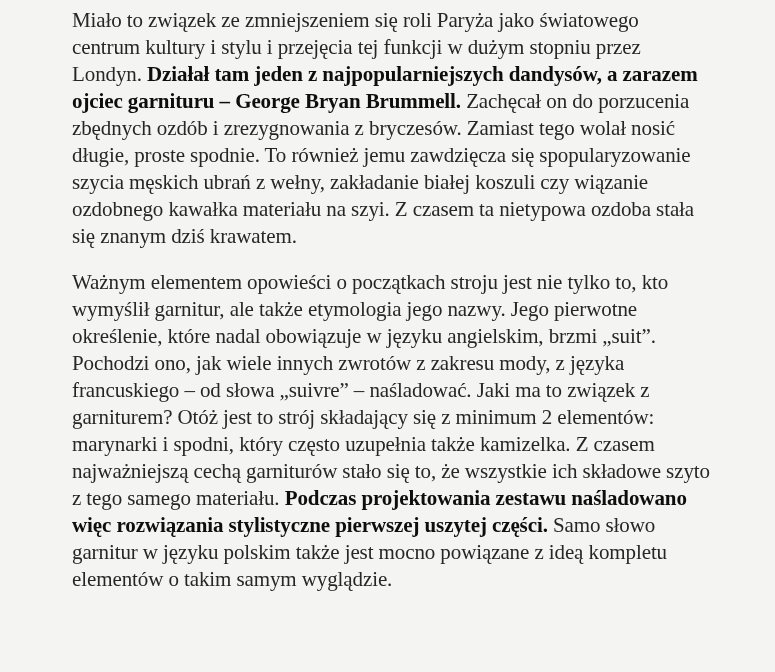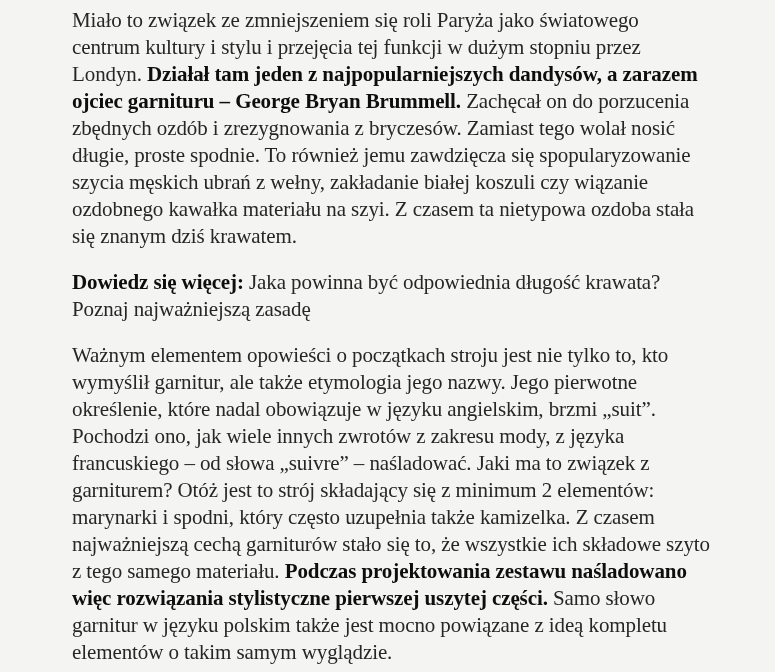--- a/index.html
+++ b/index.html
@@ -38,15 +38,14 @@
     color: var(--text);
     text-decoration: none;
     cursor: pointer;
   }
 </style>
 </head>
 <body>
 
 <main class="article">
     <p><span>Miało to związek ze zmniejszeniem się roli Paryża jako światowego centrum kultury i stylu i przejęcia tej funkcji w dużym stopniu przez Londyn. </span><strong>Działał tam jeden z najpopularniejszych dandysów, a zarazem ojciec garnituru – George Bryan Brummell.</strong><span> Zachęcał on do porzucenia zbędnych ozdób i zrezygnowania z bryczesów. Zamiast tego wolał nosić długie, proste spodnie. To również jemu zawdzięcza się spopularyzowanie szycia męskich ubrań z wełny, zakładanie białej koszuli czy wiązanie ozdobnego kawałka materiału na szyi. Z czasem ta nietypowa ozdoba stała się znanym dziś krawatem.</span></p>
-    <p><strong>Dowiedz się więcej: </strong><a class="link">Jaka powinna być odpowiednia długość krawata? Poznaj najważniejszą zasadę</a></p>
     <p><span>Ważnym elementem opowieści o początkach stroju jest nie tylko to, kto wymyślił garnitur, ale także etymologia jego nazwy. Jego pierwotne określenie, które nadal obowiązuje w języku angielskim, brzmi „suit”. Pochodzi ono, jak wiele innych zwrotów z zakresu mody, z języka francuskiego – od słowa „suivre” – naśladować. Jaki ma to związek z garniturem? Otóż jest to strój składający się z minimum 2 elementów: marynarki i spodni, który często uzupełnia także kamizelka. Z czasem najważniejszą cechą garniturów stało się to, że wszystkie ich składowe szyto z tego samego materiału. </span><strong>Podczas projektowania zestawu naśladowano więc rozwiązania stylistyczne pierwszej uszytej części.</strong><span> Samo słowo garnitur w języku polskim także jest mocno powiązane z ideą kompletu elementów o takim samym wyglądzie.</span></p>
   </main>
 
 </body></html>

